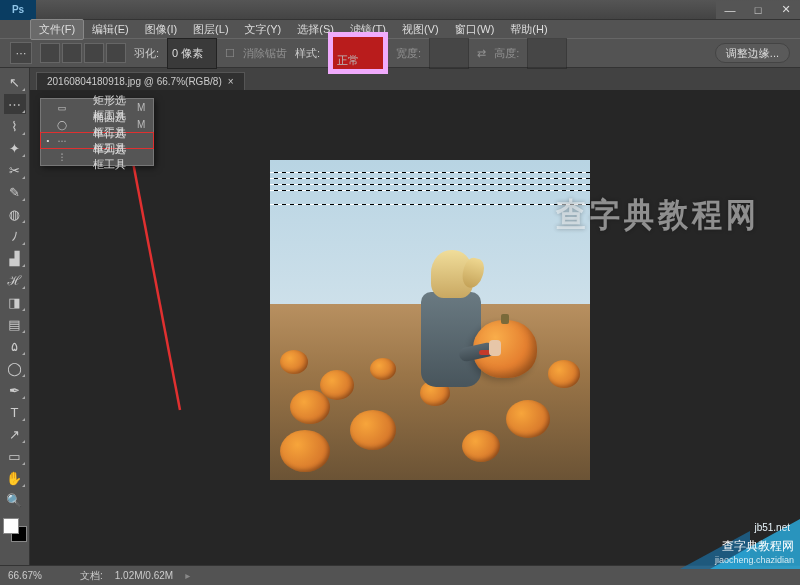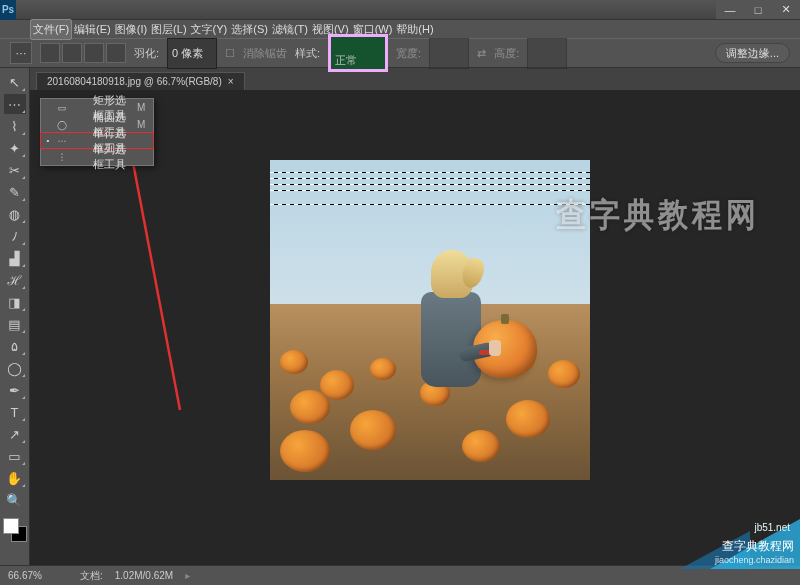--- a/index.html
+++ b/index.html
@@ -1,36 +1,36 @@
 <!DOCTYPE html>
 <html><head>
 <meta charset="utf-8">
 <style>
 * { margin: 0; padding: 0; box-sizing: border-box; font-family: "Microsoft YaHei", Arial, sans-serif; }
 body { width: 800px; height: 585px; background: #535353; overflow: hidden; position: relative; }
 
 
 .titlebar { height: 20px; background: linear-gradient(#555, #444); display: flex; align-items: center; justify-content: space-between; border-bottom: 1px solid #333; }
-.ps-logo { width: 16px; height: 20px; background: #0a3d62; color: #8fc5e8; font-size: 10px; font-weight: bold; display: flex; align-items: center; justify-content: center; }
+.ps-logo { width: 36px; height: 20px; background: #0a3d62; color: #8fc5e8; font-size: 10px; font-weight: bold; display: flex; align-items: center; justify-content: center; }
 .win-controls { display: flex; gap: 0; }
 .win-btn { width: 28px; height: 18px; background: #555; color: #ddd; font-size: 11px; display: flex; align-items: center; justify-content: center; cursor: pointer; }
 
 
 .menubar { height: 18px; background: #535353; display: flex; align-items: center; padding-left: 30px; font-size: 11px; color: #ddd; }
-.menu-item { padding: 2px 2px; cursor: pointer; }
+.menu-item { padding: 2px 8px; cursor: pointer; }
 .menu-item.file { background: #6a6a6a; border: 1px solid #888; border-radius: 2px; }
 
 
 .optionsbar { height: 30px; background: #535353; border-top: 1px solid #666; border-bottom: 1px solid #333; display: flex; align-items: center; padding: 0 10px; gap: 8px; font-size: 11px; color: #ccc; }
 .opt-icon { width: 22px; height: 22px; background: #444; border: 1px solid #666; display: flex; align-items: center; justify-content: center; }
 .opt-group { display: flex; gap: 2px; }
 .opt-sq { width: 20px; height: 20px; background: #444; border: 1px solid #666; }
 .opt-label { color: #ccc; }
 .opt-input { width: 50px; height: 31px; background: #3a3a3a; border: 1px solid #222; color: #ddd; padding: 0 4px; font-size: 11px; }
-.opt-select { width: 60px; height: 18px; background: #14532d; border: 3px solid #f0abfc; color: #bbb; font-size: 11px; padding: 16px 4px; }
+.opt-select { width: 60px; height: 18px; background: #b91c1c; border: 5px solid #f0abfc; color: #bbb; font-size: 11px; padding: 16px 4px; }
 .opt-btn { height: 20px; background: #5a5a5a; border: 1px solid #444; color: #ddd; padding: 0 10px; font-size: 11px; border-radius: 10px; cursor: pointer; }
 
 
 .tabbar { height: 22px; background: #424242; display: flex; align-items: flex-end; padding-left: 36px; }
 .tab { background: #303030; color: #ccc; font-size: 10px; padding: 3px 10px; border: 1px solid #555; border-bottom: none; display: flex; align-items: center; gap: 6px; }
 .tab-close { font-size: 10px; cursor: pointer; }
 
 
 .main { position: absolute; top: 90px; left: 30px; right: 0; bottom: 20px; background: #262626; }
 

